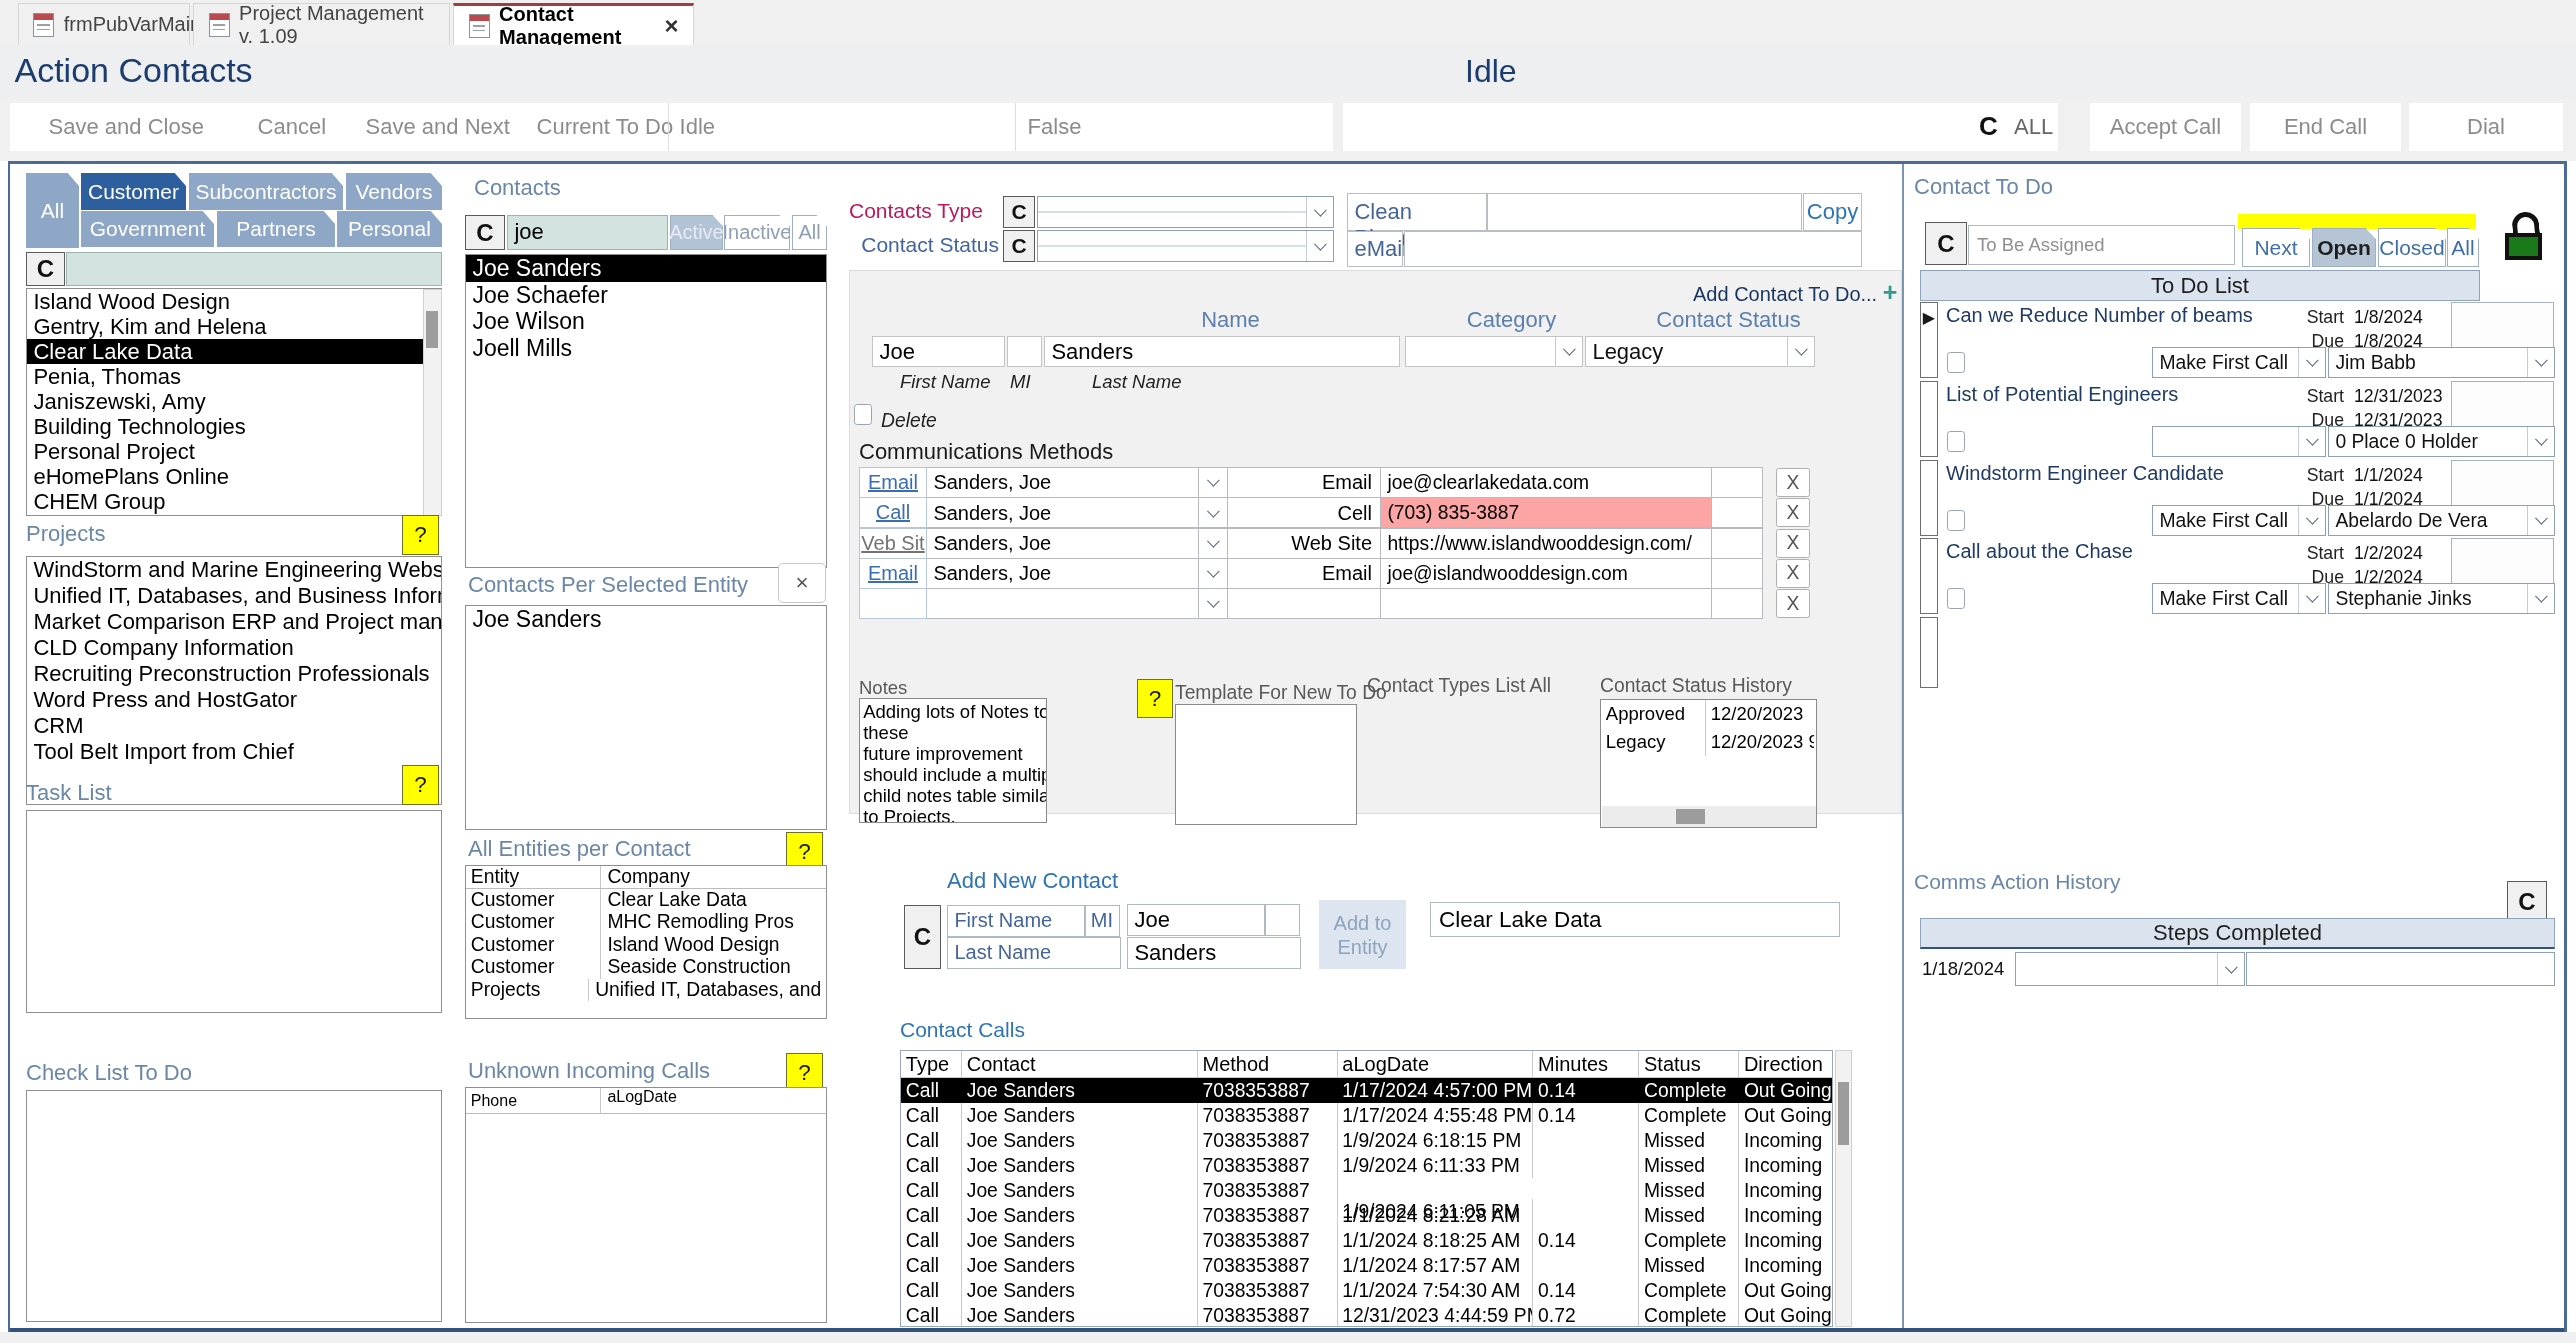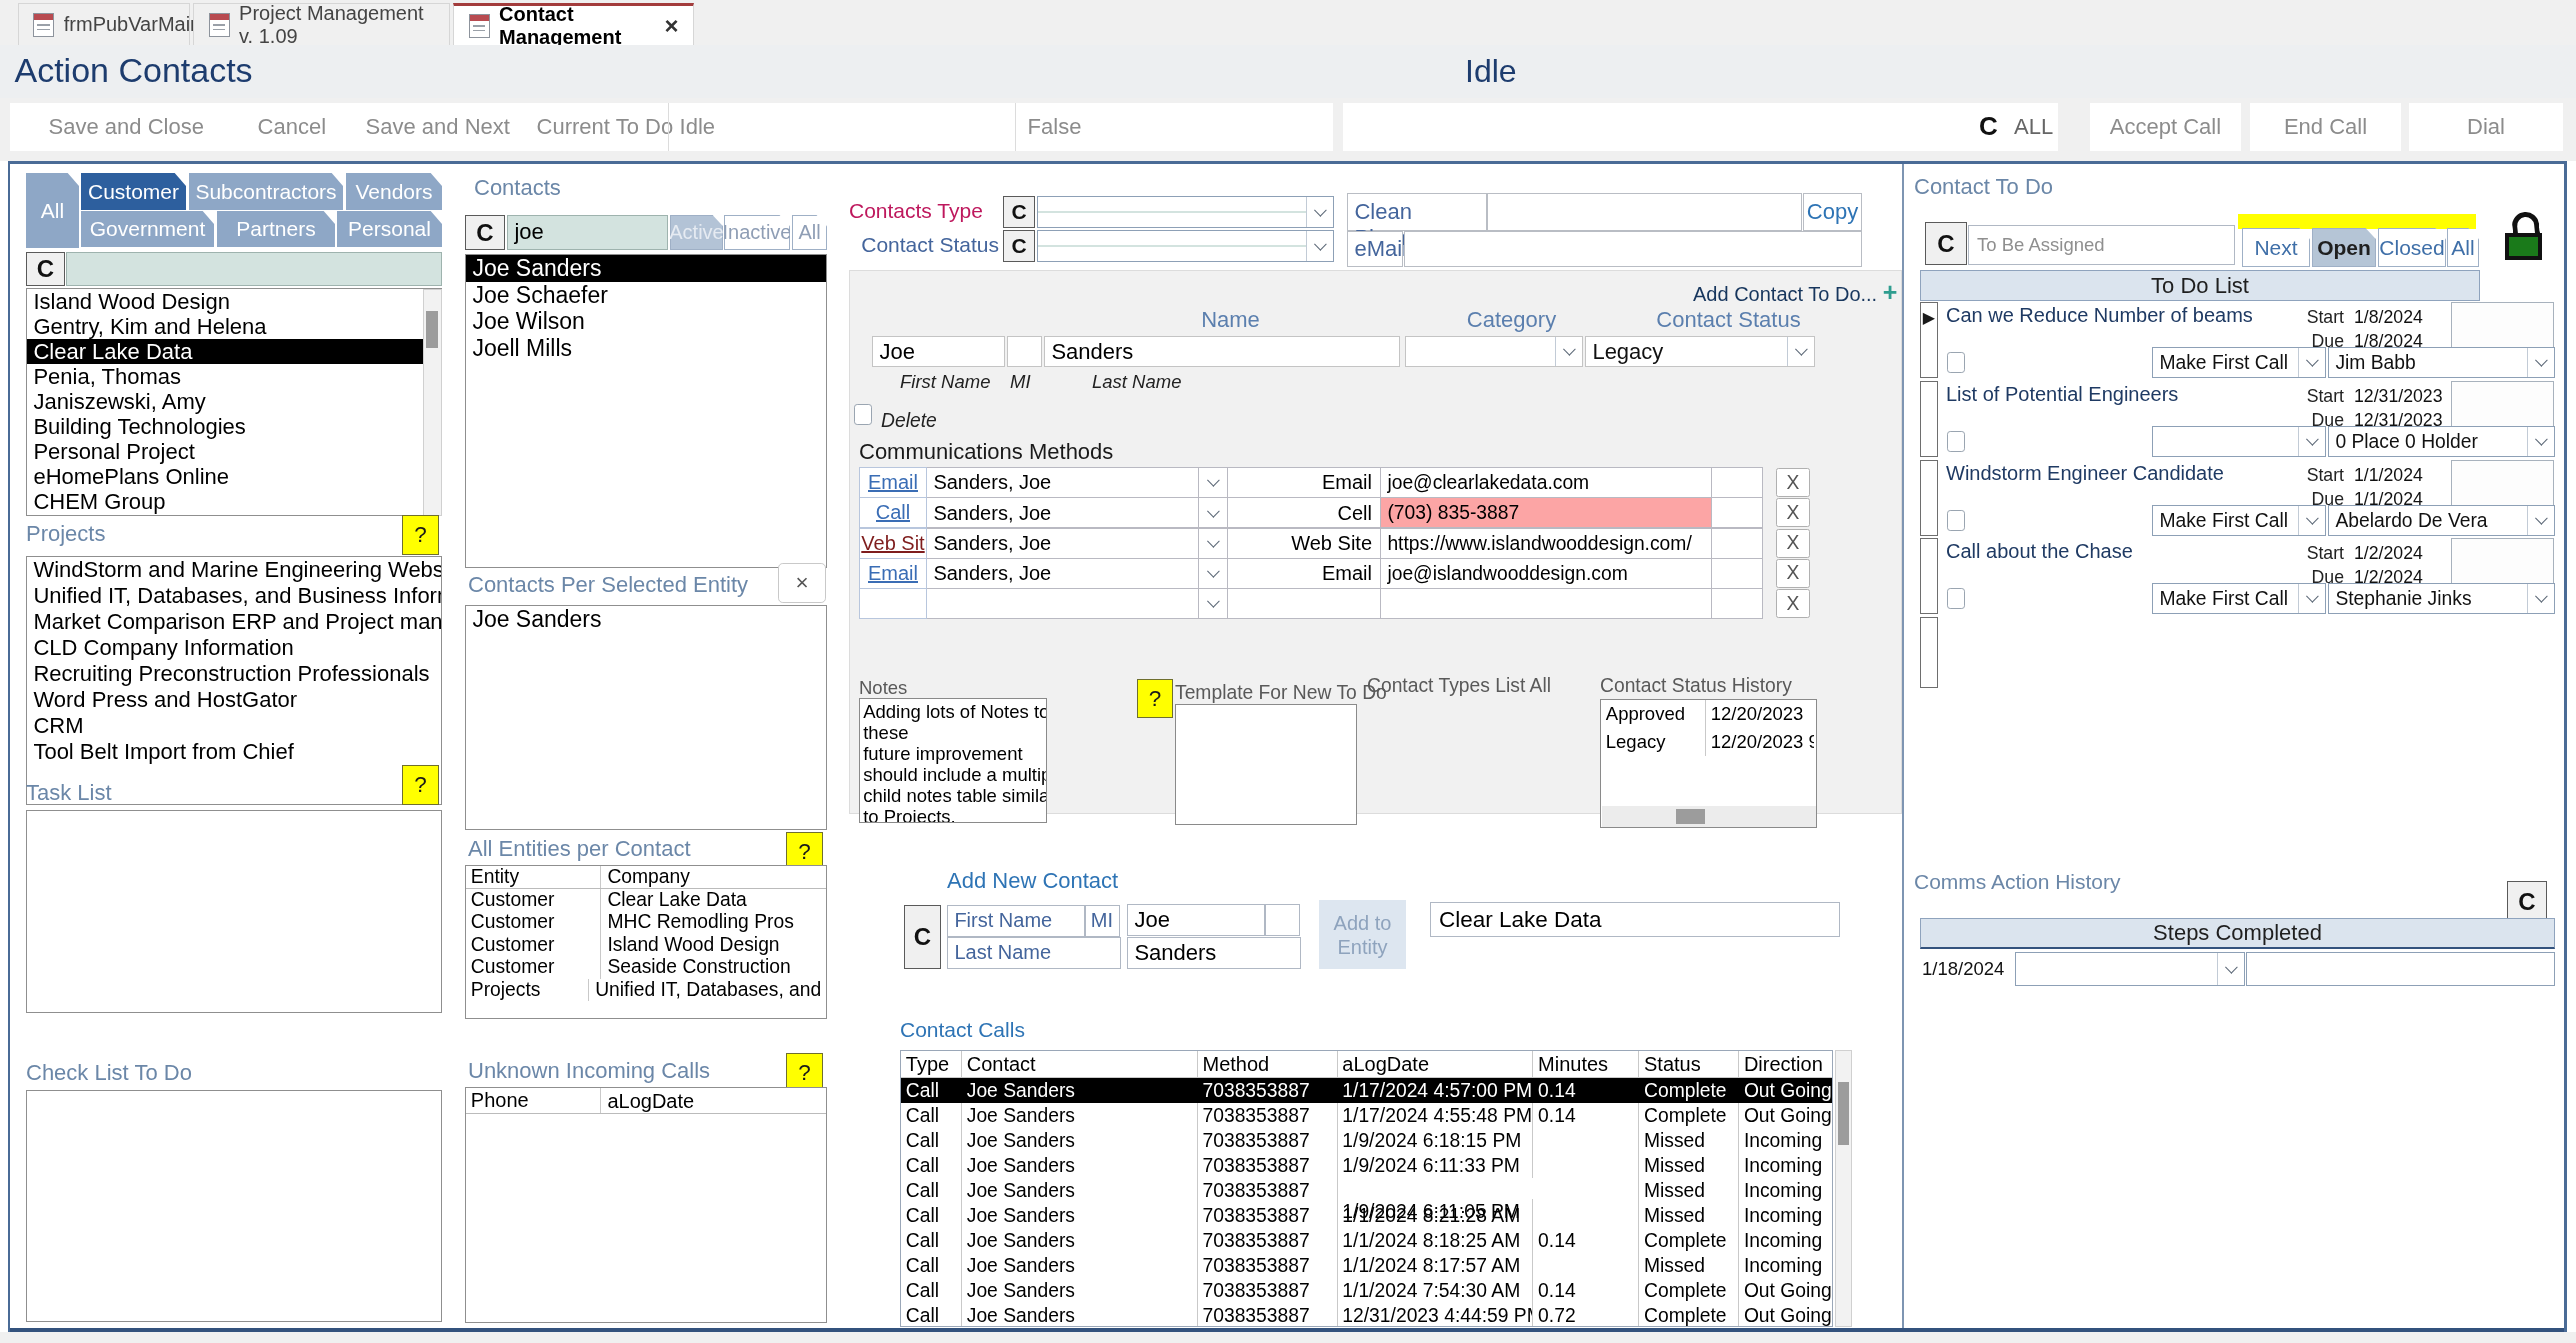--- a/index.html
+++ b/index.html
@@ -213,21 +213,21 @@
       </div>
       <div class="flexrow" style="height: 22.5px; font-size: 19.3px; align-items: center;">
         <div class="cell" style="width: 135px; height: 100%; display: flex; align-items: center;">Projects</div>
         <div style="padding-left: 6.4px; white-space: nowrap; overflow: hidden;">Unified IT,  Databases, and Bu</div>
       </div>
     </div>
 
   <div class="abs seclbl" style="left:468px;top:1058px;">Unknown Incoming Calls</div>
   <div class="abs qbtn" style="left:786px;top:1053px;width:37px;height:39px;">?</div>
   <div class="abs listbox" style="left:465px;top:1087px;width:362px;height:236px;" id="unknown-calls-table">
-      <div class="flexrow" style="height: 26px; border-bottom: 0.8px solid rgb(187, 187, 187); font-size: 20px; align-items: flex-end;">
+      <div class="flexrow" style="height: 26px; border-bottom: 0.8px solid rgb(187, 187, 187); font-size: 16px; align-items: flex-start;">
         <div class="cell" style="width: 135px; height: 100%; display: flex; align-items: center;">Phone</div>
         <div style="padding-left: 6.4px;">aLogDate</div>
       </div>
     </div>
 
   <div class="abs" style="left:849px;top:199px;width:150px;font-size:21px;color:#be185d;">Contacts Type</div>
   <div class="abs rbtn" style="left:1003px;top:196px;width:32px;height:32px;font-size:21px;">
       <span>C</span>
     </div>
   <div class="abs combo" style="left:1037px;top:196px;width:297px;height:32px;">
@@ -309,21 +309,21 @@
         <div style="width: 29px; background: rgb(255, 255, 255); border-top: 0.8px solid rgb(185, 185, 194); border-right: 0.8px solid rgb(185, 185, 194); border-bottom: 0.8px solid rgb(185, 185, 194); border-image: initial; border-left: none; display: flex; align-items: center; justify-content: center;">
           <div class="chev"></div>
         </div>
         <div style="width: 153px; background: rgb(255, 255, 255); border-top: 0.8px solid rgb(185, 185, 194); border-right: 0.8px solid rgb(185, 185, 194); border-bottom: 0.8px solid rgb(185, 185, 194); border-image: initial; border-left: none; font-size: 20px; padding: 3.2px 8px; text-align: right;">Cell</div>
         <div style="width: 331px; background: #fca5a5; border-top: 0.8px solid rgb(185, 185, 194); border-right: 0.8px solid rgb(185, 185, 194); border-bottom: 0.8px solid rgb(185, 185, 194); border-image: initial; border-left: none; font-size: 19.3px; padding: 4px 6.4px; white-space: nowrap; overflow: hidden;">(703) 835-3887</div>
         <div style="width: 51px; background: rgb(255, 255, 255); border-top: 0.8px solid rgb(185, 185, 194); border-right: 0.8px solid rgb(185, 185, 194); border-bottom: 0.8px solid rgb(185, 185, 194); border-image: initial; border-left: none;"></div>
         <div class="xbtn" style="width: 34px; margin-left: 13px; align-self: center; height: 29px;">X</div>
       </div>
       <div class="flexrow" style="height: 31px; margin-top: -0.8px; align-items: stretch;">
         <div style="width: 68px; background: rgb(255, 255, 255); border: 1.6px solid rgb(184, 198, 221); display: flex; align-items: center; justify-content: center;">
-          <div style="color: #7f1d1d; text-decoration: underline; font-size: 20px; white-space: nowrap; overflow: hidden;">Veb Sit</div>
+          <div style="color: #737373; text-decoration: underline; font-size: 20px; white-space: nowrap; overflow: hidden;">Veb Sit</div>
         </div>
         <div style="width: 272px; background: rgb(255, 255, 255); border-top: 0.8px solid rgb(185, 185, 194); border-right: 0.8px solid rgb(185, 185, 194); border-bottom: 0.8px solid rgb(185, 185, 194); border-image: initial; border-left: none; font-size: 20px; padding: 3.2px 6.4px; white-space: nowrap; overflow: hidden;">Sanders, Joe</div>
         <div style="width: 29px; background: rgb(255, 255, 255); border-top: 0.8px solid rgb(185, 185, 194); border-right: 0.8px solid rgb(185, 185, 194); border-bottom: 0.8px solid rgb(185, 185, 194); border-image: initial; border-left: none; display: flex; align-items: center; justify-content: center;">
           <div class="chev"></div>
         </div>
         <div style="width: 153px; background: rgb(255, 255, 255); border-top: 0.8px solid rgb(185, 185, 194); border-right: 0.8px solid rgb(185, 185, 194); border-bottom: 0.8px solid rgb(185, 185, 194); border-image: initial; border-left: none; font-size: 20px; padding: 3.2px 8px; text-align: right;">Web Site</div>
         <div style="width: 331px; background: rgb(255, 255, 255); border-top: 0.8px solid rgb(185, 185, 194); border-right: 0.8px solid rgb(185, 185, 194); border-bottom: 0.8px solid rgb(185, 185, 194); border-image: initial; border-left: none; font-size: 19.3px; padding: 4px 6.4px; white-space: nowrap; overflow: hidden;">https://www.islandwooddesign.com/</div>
         <div style="width: 51px; background: rgb(255, 255, 255); border-top: 0.8px solid rgb(185, 185, 194); border-right: 0.8px solid rgb(185, 185, 194); border-bottom: 0.8px solid rgb(185, 185, 194); border-image: initial; border-left: none;"></div>
         <div class="xbtn" style="width: 34px; margin-left: 13px; align-self: center; height: 29px;">X</div>
       </div>

